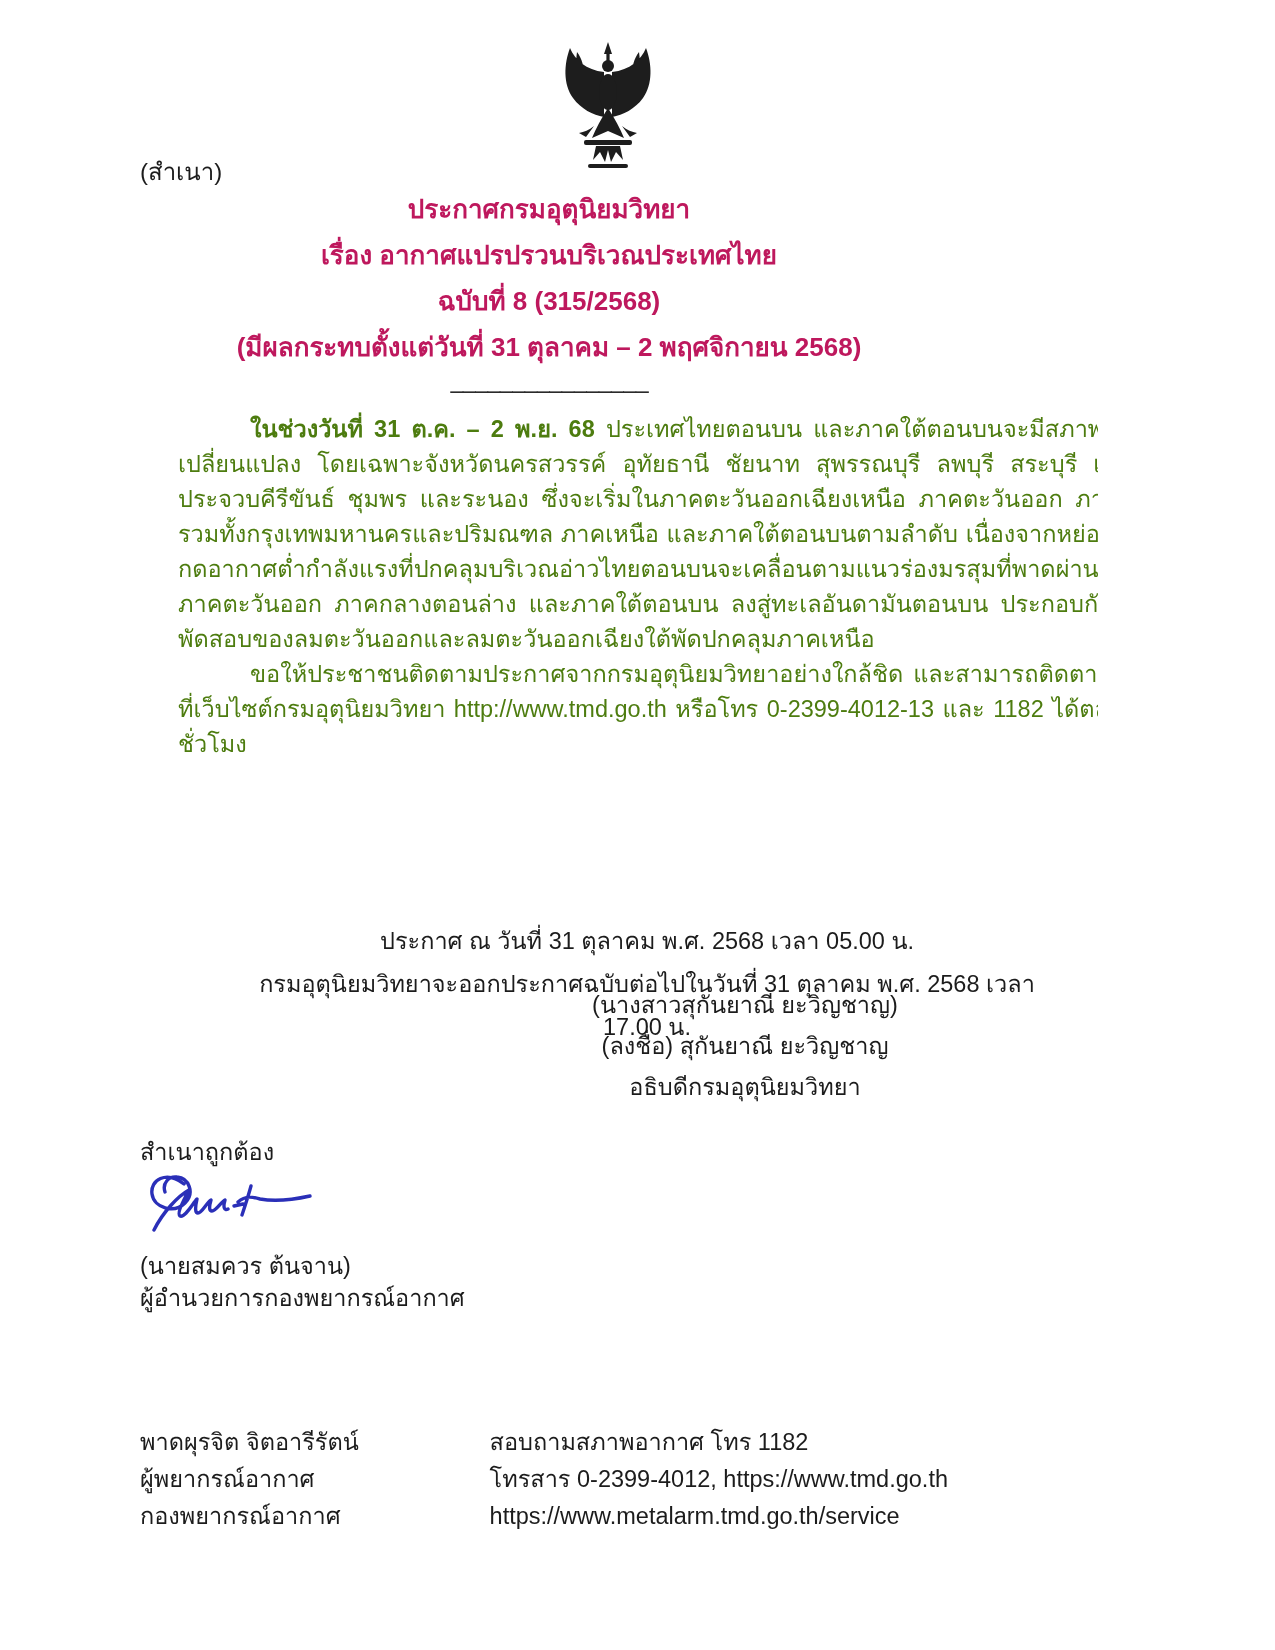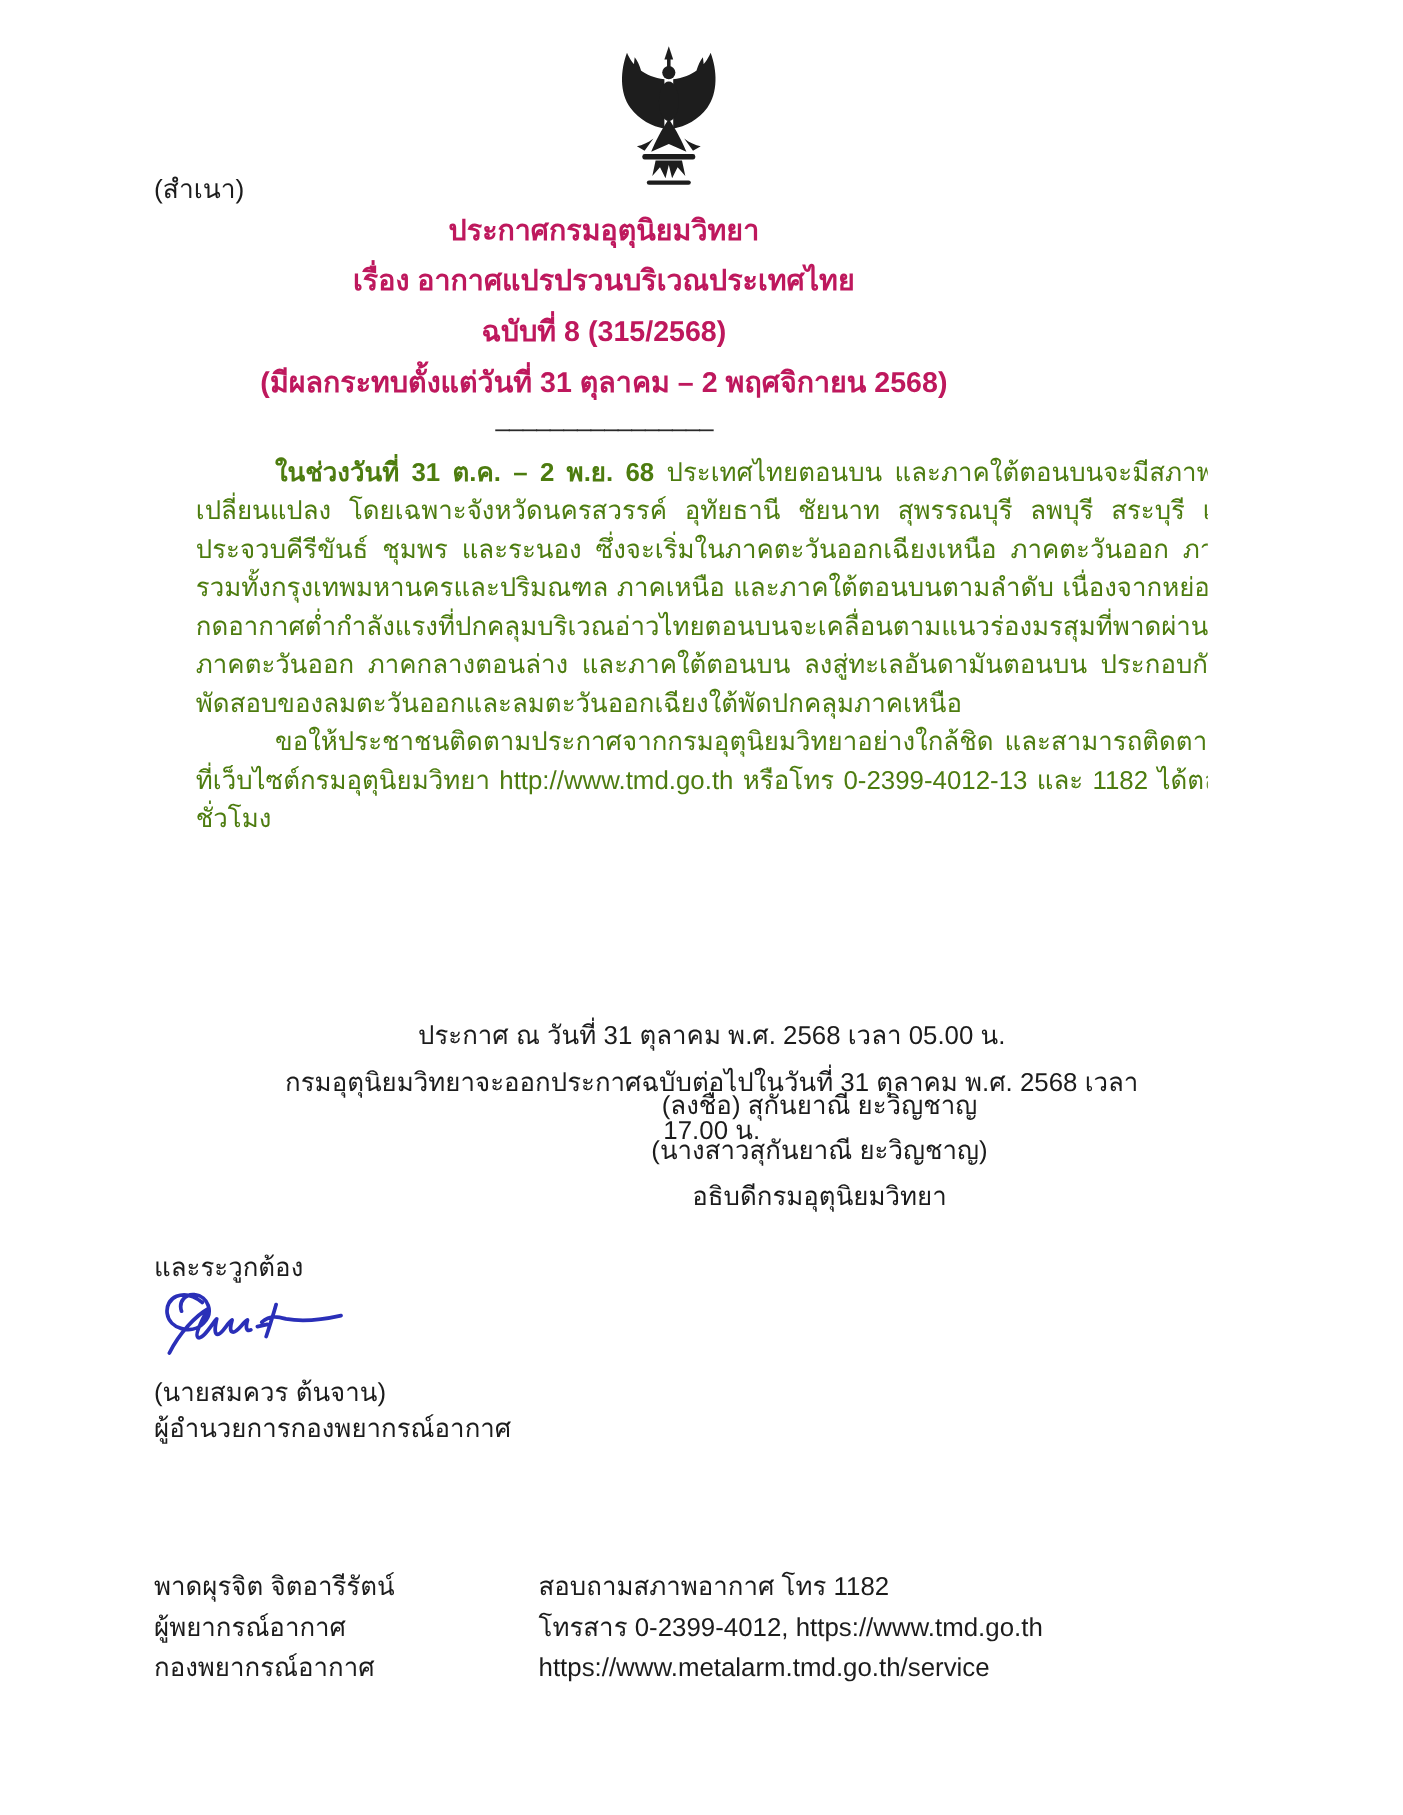--- a/index.html
+++ b/index.html
@@ -134,27 +134,27 @@
     <p><span class="lead-bold">ในช่วงวันที่ 31 ต.ค. – 2 พ.ย. 68</span><span> ประเทศไทยตอนบน และภาคใต้ตอนบนจะมีสภาพอากาศเปลี่ยนแปลง โดยเฉพาะจังหวัดนครสวรรค์ อุทัยธานี ชัยนาท สุพรรณบุรี ลพบุรี สระบุรี เพชรบุรี ประจวบคีรีขันธ์ ชุมพร และระนอง ซึ่งจะเริ่มในภาคตะวันออกเฉียงเหนือ ภาคตะวันออก ภาคกลาง รวมทั้งกรุงเทพมหานครและปริมณฑล ภาคเหนือ และภาคใต้ตอนบนตามลำดับ เนื่องจากหย่อมความกดอากาศต่ำกำลังแรงที่ปกคลุมบริเวณอ่าวไทยตอนบนจะเคลื่อนตามแนวร่องมรสุมที่พาดผ่านบริเวณภาคตะวันออก ภาคกลางตอนล่าง และภาคใต้ตอนบน ลงสู่ทะเลอันดามันตอนบน ประกอบกับมีแนวพัดสอบของลมตะวันออกและลมตะวันออกเฉียงใต้พัดปกคลุมภาคเหนือ</span></p>
     <p>ขอให้ประชาชนติดตามประกาศจากกรมอุตุนิยมวิทยาอย่างใกล้ชิด และสามารถติดตามข้อมูลที่เว็บไซต์กรมอุตุนิยมวิทยา http://www.tmd.go.th หรือโทร 0-2399-4012-13 และ 1182 ได้ตลอด 24 ชั่วโมง</p>
   </div>
 
   <div class="issuance-block">
     <div>ประกาศ ณ วันที่ 31 ตุลาคม พ.ศ. 2568 เวลา 05.00 น.</div>
     <div>กรมอุตุนิยมวิทยาจะออกประกาศฉบับต่อไปในวันที่ 31 ตุลาคม พ.ศ. 2568 เวลา 17.00 น.</div>
   </div>
 
   <div class="sign-block">
+    <div>(นางสาวสุกันยาณี ยะวิญชาญ)</div>
     <div>(ลงชื่อ) สุกันยาณี ยะวิญชาญ</div>
-    <div>(นางสาวสุกันยาณี ยะวิญชาญ)</div>
     <div>อธิบดีกรมอุตุนิยมวิทยา</div>
   </div>
 
   <div class="cert-block">
-    <div>และระวูกต้อง</div>
+    <div>สำเนาถูกต้อง</div>
     <span class="cert-sig">
       <svg width="200" height="72" viewBox="0 0 200 72" aria-hidden="true">
         <path d="M40 14 C22 0 6 10 8 24 C10 38 30 44 41 33 C51 23 45 8 33 7 C25 6 18 13 21 22 M10 60 C19 42 34 26 45 20 C38 33 33 44 36 46 C41 48 49 33 53 29 C51 38 51 43 54 43 C58 43 63 32 67 30 C65 37 65 41 68 41 C72 41 77 32 81 30 C79 37 80 41 84 39 M90 36 L99 34 M107 16 C104 27 100 39 98 45 M94 32 C102 25 109 27 116 29 C132 32 148 30 166 26" stroke="#2a2fb8" stroke-width="3.4" fill="none" stroke-linecap="round" stroke-linejoin="round"></path>
       </svg>
     </span>
     <div>(นายสมควร ต้นจาน)</div>
     <div>ผู้อำนวยการกองพยากรณ์อากาศ</div>
   </div>
 
   <div class="footer-block">

